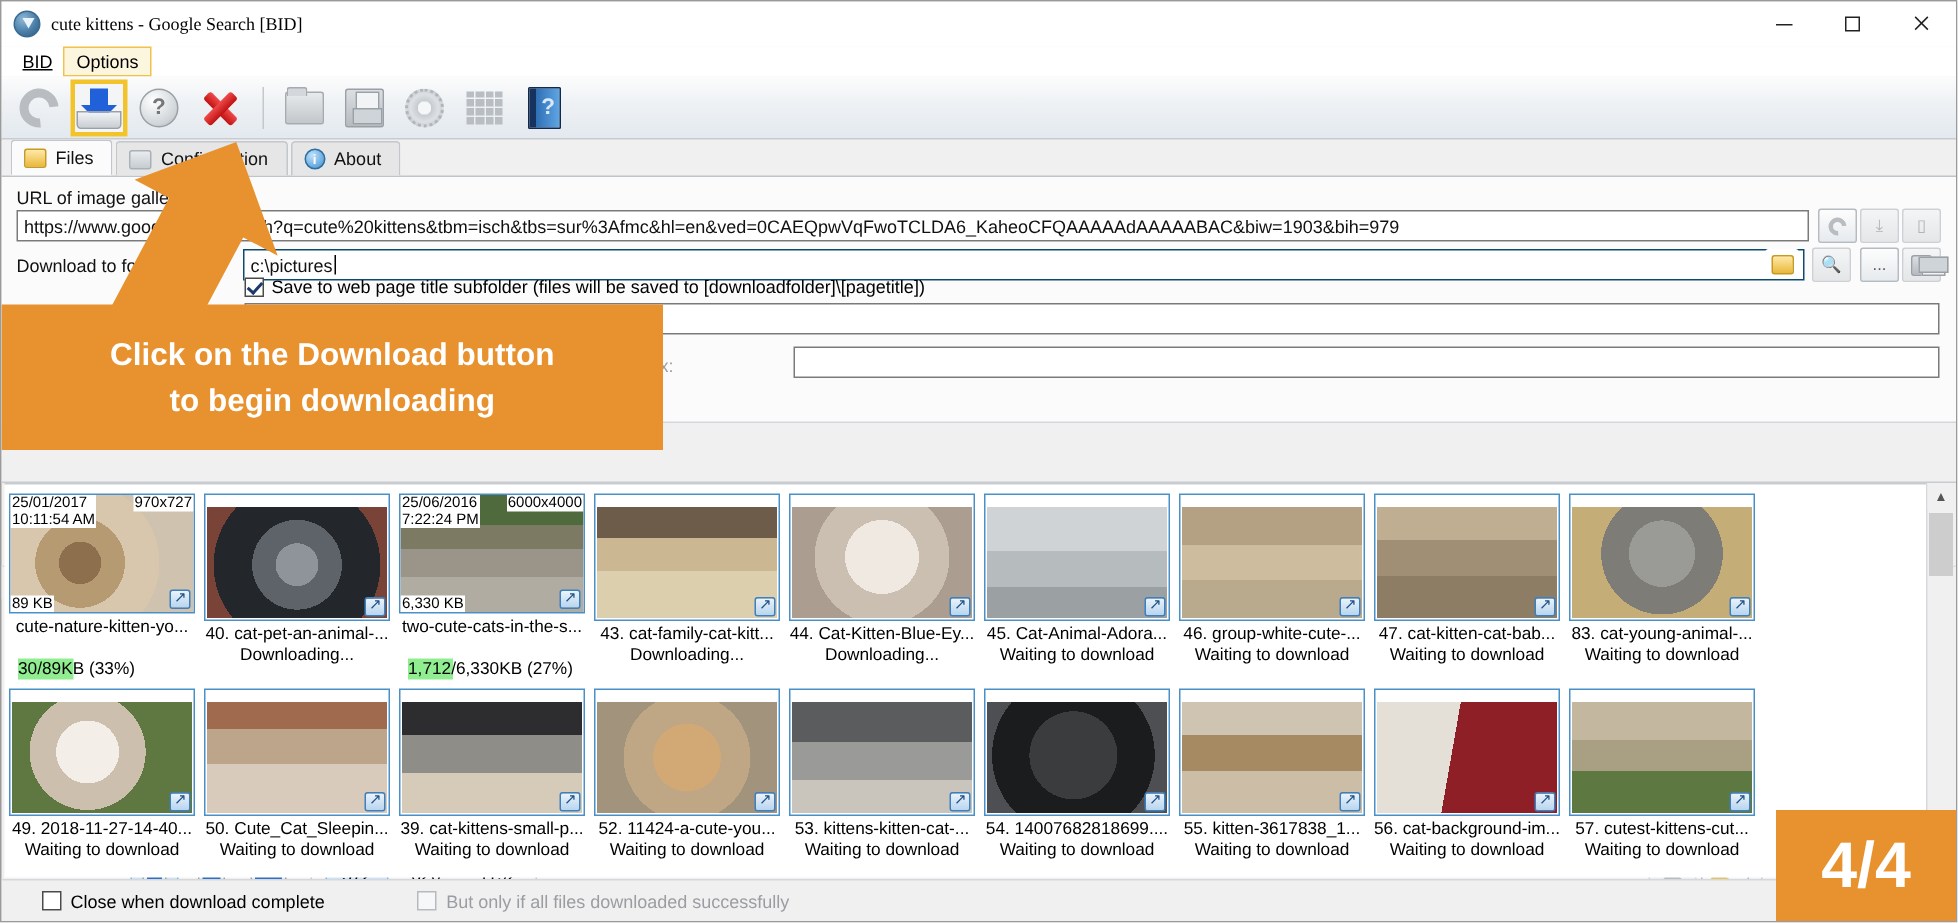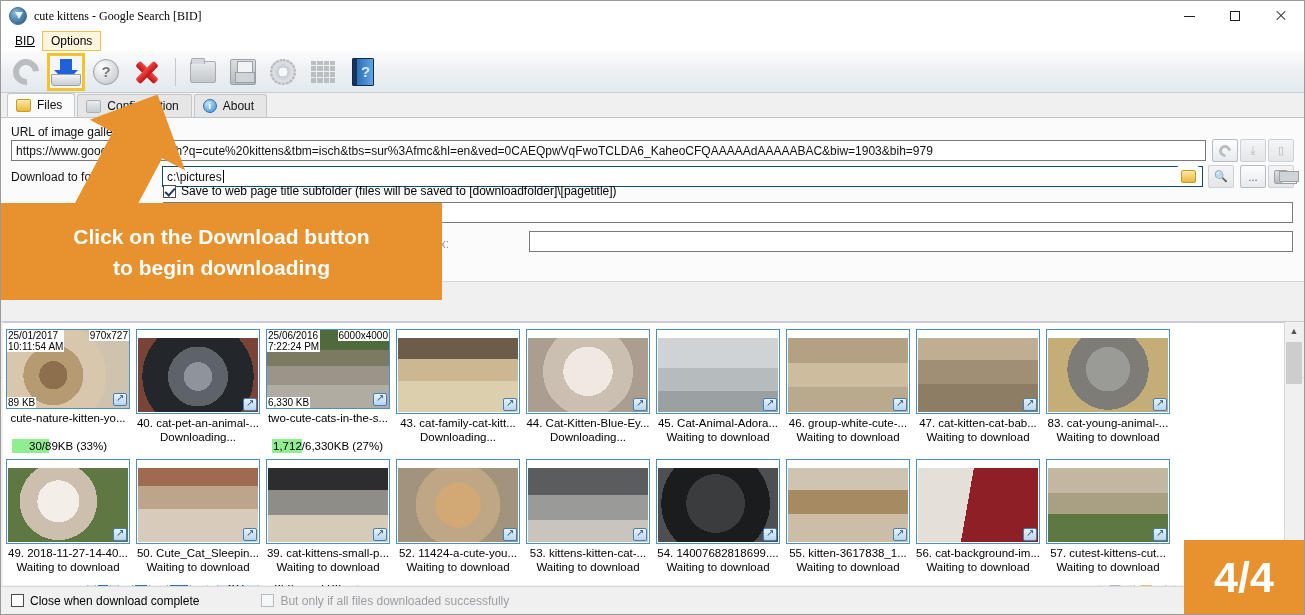--- a/index.html
+++ b/index.html
@@ -359,21 +359,21 @@
   .linkico::after {
     content: "↗"; position: absolute; left: 2px; top: -2px; font-size: 10px; color: #1e4f86;
   }
   .cap {
     width: 128px; text-align: center; font-size: 11.5px; line-height: 14px;
     white-space: nowrap; overflow: hidden; margin-top: 2px; color: #000;
   }
   .st { font-size: 11.5px; line-height: 14px; text-align: center; }
   .prog {
     width: 112px; height: 14px; position: relative; margin-top: 15px;
-    font-size: 11.5px; line-height: 14px; text-align: center; color: #000;
+    font-size: 11.5px; line-height: 14px; text-align: left; color: #000;
   }
   .prog .bar { position: absolute; left: 0; top: 0; bottom: 0; background: #90ee90; }
   .prog .txt { position: relative; z-index: 2; }
 
   
   .scroll {
     position: absolute; top: 321px; right: 2px; width: 18px; bottom: 29px;
     background: #f0f0f0; border-left: 1px solid #d6d9dc;
   }
   .sb-arrow {
@@ -761,21 +761,21 @@
         </div>
       </div>
   </div>
 
   <div class="scroll">
     <div class="sb-arrow">▲</div>
     <div class="sb-thumb"></div>
   </div>
 
   <div class="bottom">
-    <div class="chk2" style="margin-left:10px;">
+    <div class="chk2" style="margin-left:27px;">
       <span class="box"></span>
       <span>Close when download complete</span>
     </div>
     <div class="chk2" style="margin-left:62px;">
       <span class="box dis"></span>
       <span class="dimtxt">But only if all files downloaded successfully</span>
     </div>
   </div>
 
   <svg class="arrow-svg" width="200" height="160" viewBox="0 0 200 160">

